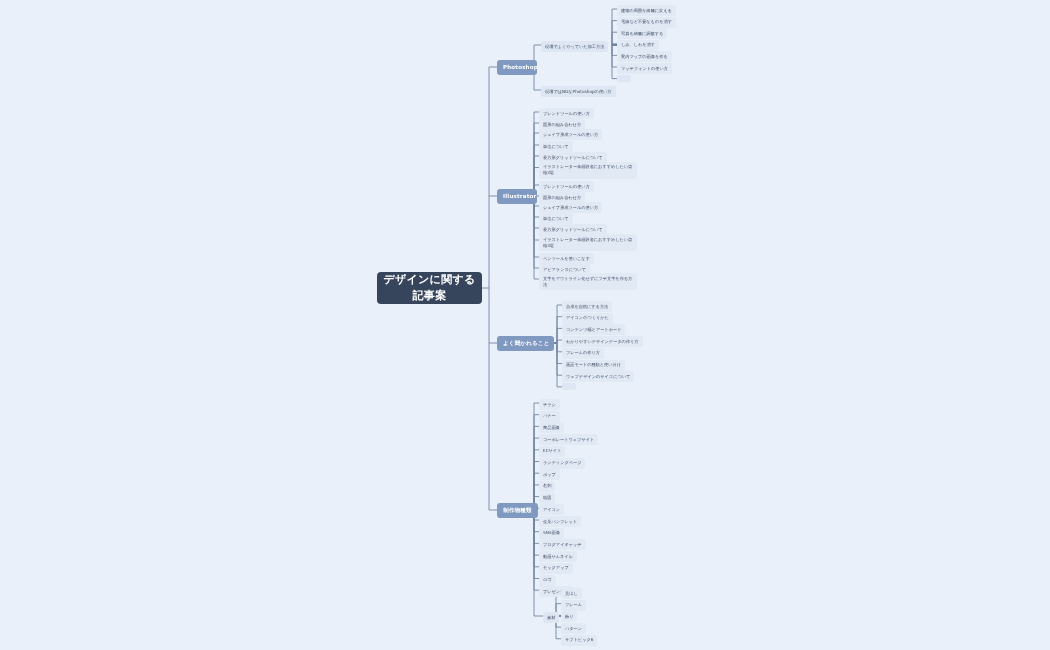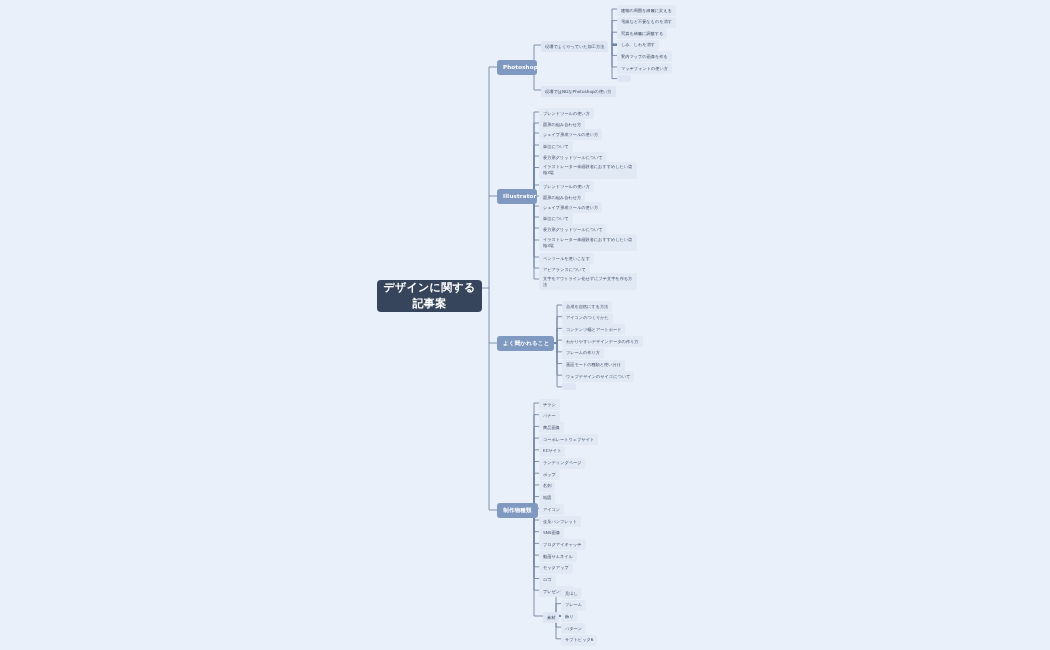--- a/index.html
+++ b/index.html
@@ -231,21 +231,21 @@
       <line x1="556" y1="616" x2="556" y2="615.4" stroke="#7286a3" stroke-width="0.9"></line>
       <line x1="556" y1="615.4" x2="561" y2="615.4" stroke="#7286a3" stroke-width="0.9"></line>
       <line x1="561" y1="616" x2="556" y2="616" stroke="#7286a3" stroke-width="0.9"></line>
       <line x1="556" y1="616" x2="556" y2="627.1" stroke="#7286a3" stroke-width="0.9"></line>
       <line x1="556" y1="627.1" x2="561" y2="627.1" stroke="#7286a3" stroke-width="0.9"></line>
       <line x1="561" y1="616" x2="556" y2="616" stroke="#7286a3" stroke-width="0.9"></line>
       <line x1="556" y1="616" x2="556" y2="638.8" stroke="#7286a3" stroke-width="0.9"></line>
       <line x1="556" y1="638.8" x2="561" y2="638.8" stroke="#7286a3" stroke-width="0.9"></line>
     </svg>
   <div id="nodes">
-      <div class="node root" style="width: 105px; height: 32px; display: flex; align-items: center; justify-content: center; left: 377px; top: 280px;">
+      <div class="node root" style="width: 105px; height: 32px; display: flex; align-items: center; justify-content: center; left: 377px; top: 272px;">
         <span>デザインに関する記事案</span>
       </div>
       <div class="node branch" style="width: 40px; left: 497px; top: 60px;">Photoshop</div>
       <div class="node sub" style="left: 541px; top: 41px;">現場でよくやっていた加工方法</div>
       <div class="node sub" style="left: 541px; top: 86px;">現場ではNGなPhotoshopの使い方</div>
       <div class="node leaf nw" style="left: 617px; top: 5px;">建物の周囲を綺麗に変える</div>
       <div class="node leaf nw" style="left: 617px; top: 16.6px;">電線など不要なものを消す</div>
       <div class="node leaf nw" style="left: 617px; top: 28.2px;">写真を綺麗に調整する</div>
       <div class="node leaf nw" style="left: 617px; top: 39.8px;">しみ、しわを消す</div>
       <div class="node leaf nw" style="left: 617px; top: 51.4px;">案内マップの画像を作る</div>

